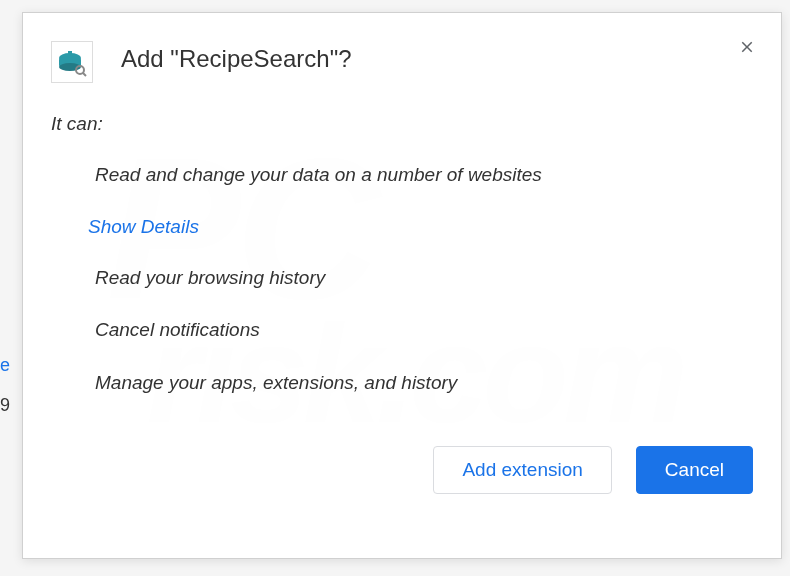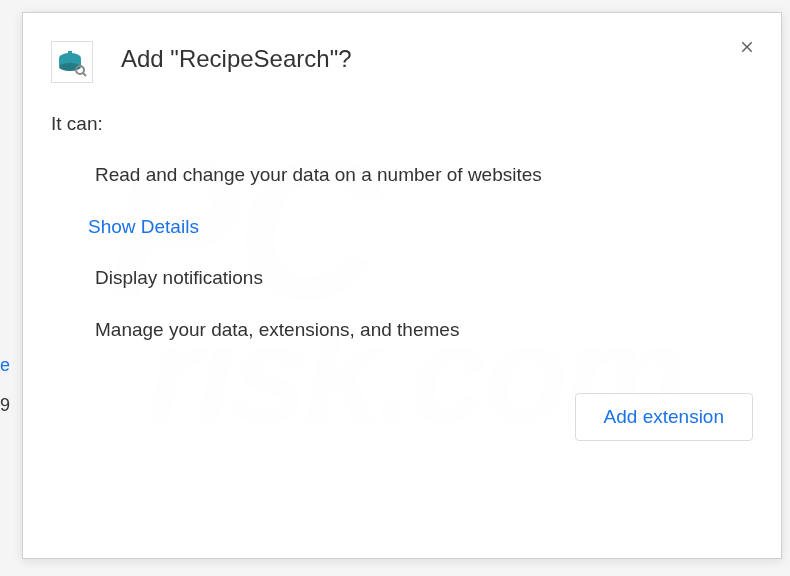--- a/index.html
+++ b/index.html
@@ -102,20 +102,21 @@
       color: #5f6368;
     }
     
     .close-btn svg {
       width: 18px;
       height: 18px;
     }
     
     .dialog-body {
       padding: 20px 28px 10px 28px;
+      font-style: italic;
     }
     
     .intro-text {
       font-size: 19px;
       color: #333;
       margin-bottom: 28px;
     }
     
     .permission-item {
       font-size: 19px;
@@ -211,23 +212,25 @@
   </div>
 
   <div class="dialog-body">
     <div class="intro-text">It can:</div>
 
     <div class="permission-item">Read and change your data on a number of websites</div>
 
     <a class="details-link">Show Details</a>
 
 
-
-    <div class="permission-item">Display notifications</div>
-
-    <div class="permission-item">Manage your data, extensions, and themes</div>
+    <div class="permission-item">Read your browsing history</div>
+
+    <div class="permission-item">Cancel notifications</div>
+
+    <div class="permission-item">Manage your apps, extensions, and history</div>
   </div>
 
   <div class="dialog-footer">
     <button class="btn btn-primary">Add extension</button>
+    <button class="btn btn-secondary">Cancel</button>
   </div>
 
 </div>
 
 </body></html>

